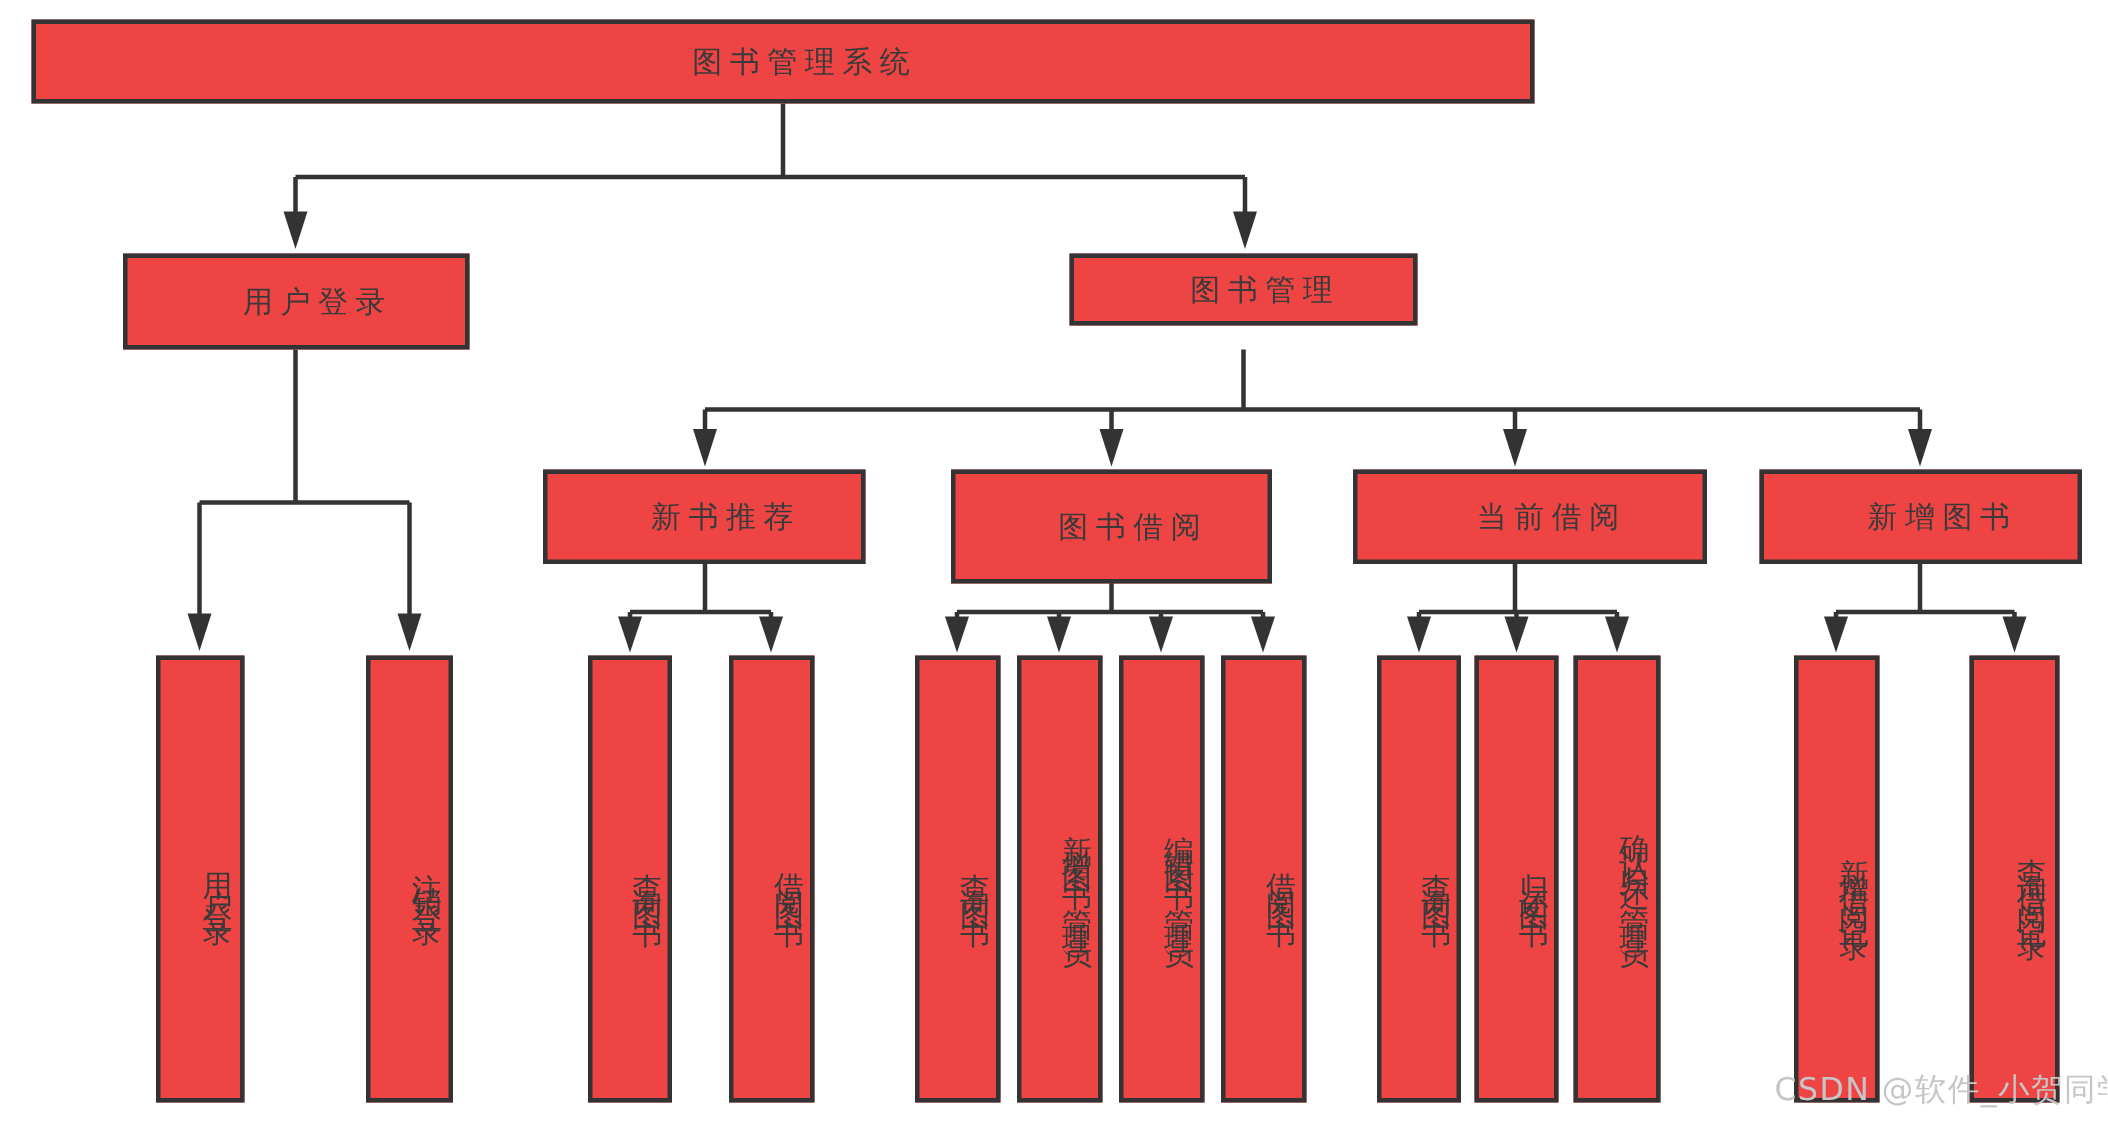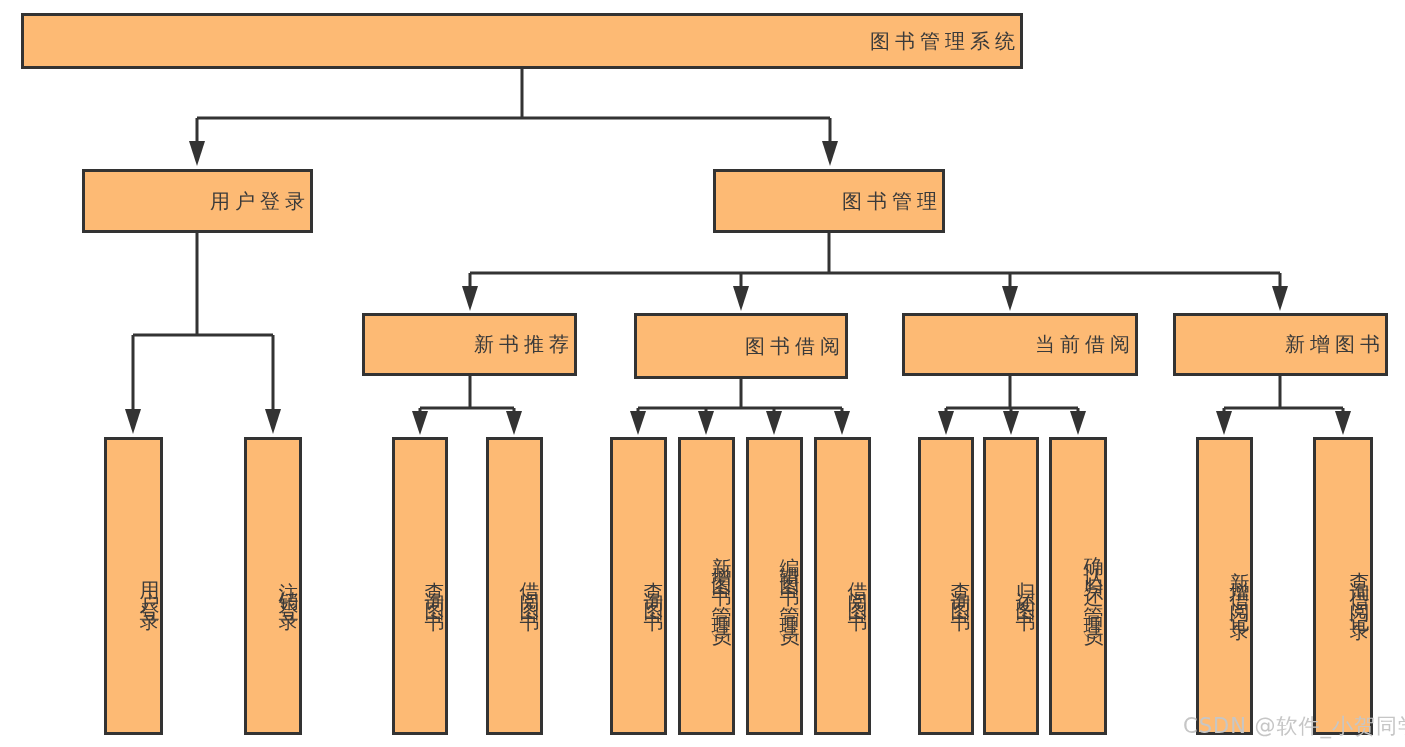--- a/index.html
+++ b/index.html
@@ -18,24 +18,24 @@
   .connectors {
     position: absolute;
     left: 0;
     top: 0;
     z-index: 1;
   }
   .node {
     position: absolute;
     box-sizing: border-box;
     border: 3px solid #333333;
-    background: #fdba74;
+    background: #ef4444;
     display: flex;
     align-items: center;
-    justify-content: flex-end;
+    justify-content: center;
     color: #3a3a3a;
     z-index: 2;
     padding-left: 24px;
   }
   .node.hnode span {
     font-size: 20px;
     letter-spacing: 5px;
     text-indent: 5px;
     white-space: nowrap;
   }
@@ -99,28 +99,28 @@
     <polygon points="1335,411 1351,411 1343,435" fill="#333333"></polygon>
   </svg>
 
   <div class="node hnode" style="left:21px;top:13px;width:1002px;height:56px">
     <span>图书管理系统</span>
   </div>
 
   <div class="node hnode" style="left:82px;top:169px;width:231px;height:64px">
     <span>用户登录</span>
   </div>
-  <div class="node hnode" style="left:713px;top:169px;width:232px;height:64px">
+  <div class="node hnode" style="left:713px;top:169px;width:232px;height:48px">
     <span>图书管理</span>
   </div>
 
   <div class="node hnode" style="left:362px;top:313px;width:215px;height:63px">
     <span>新书推荐</span>
   </div>
-  <div class="node hnode" style="left:634px;top:313px;width:214px;height:66px">
+  <div class="node hnode" style="left:634px;top:313px;width:214px;height:76px">
     <span>图书借阅</span>
   </div>
   <div class="node hnode" style="left:902px;top:313px;width:236px;height:63px">
     <span>当前借阅</span>
   </div>
   <div class="node hnode" style="left:1173px;top:313px;width:215px;height:63px">
     <span>新增图书</span>
   </div>
 
   <div class="node leaf" style="left:104px;top:437px;width:59px;height:298px">

